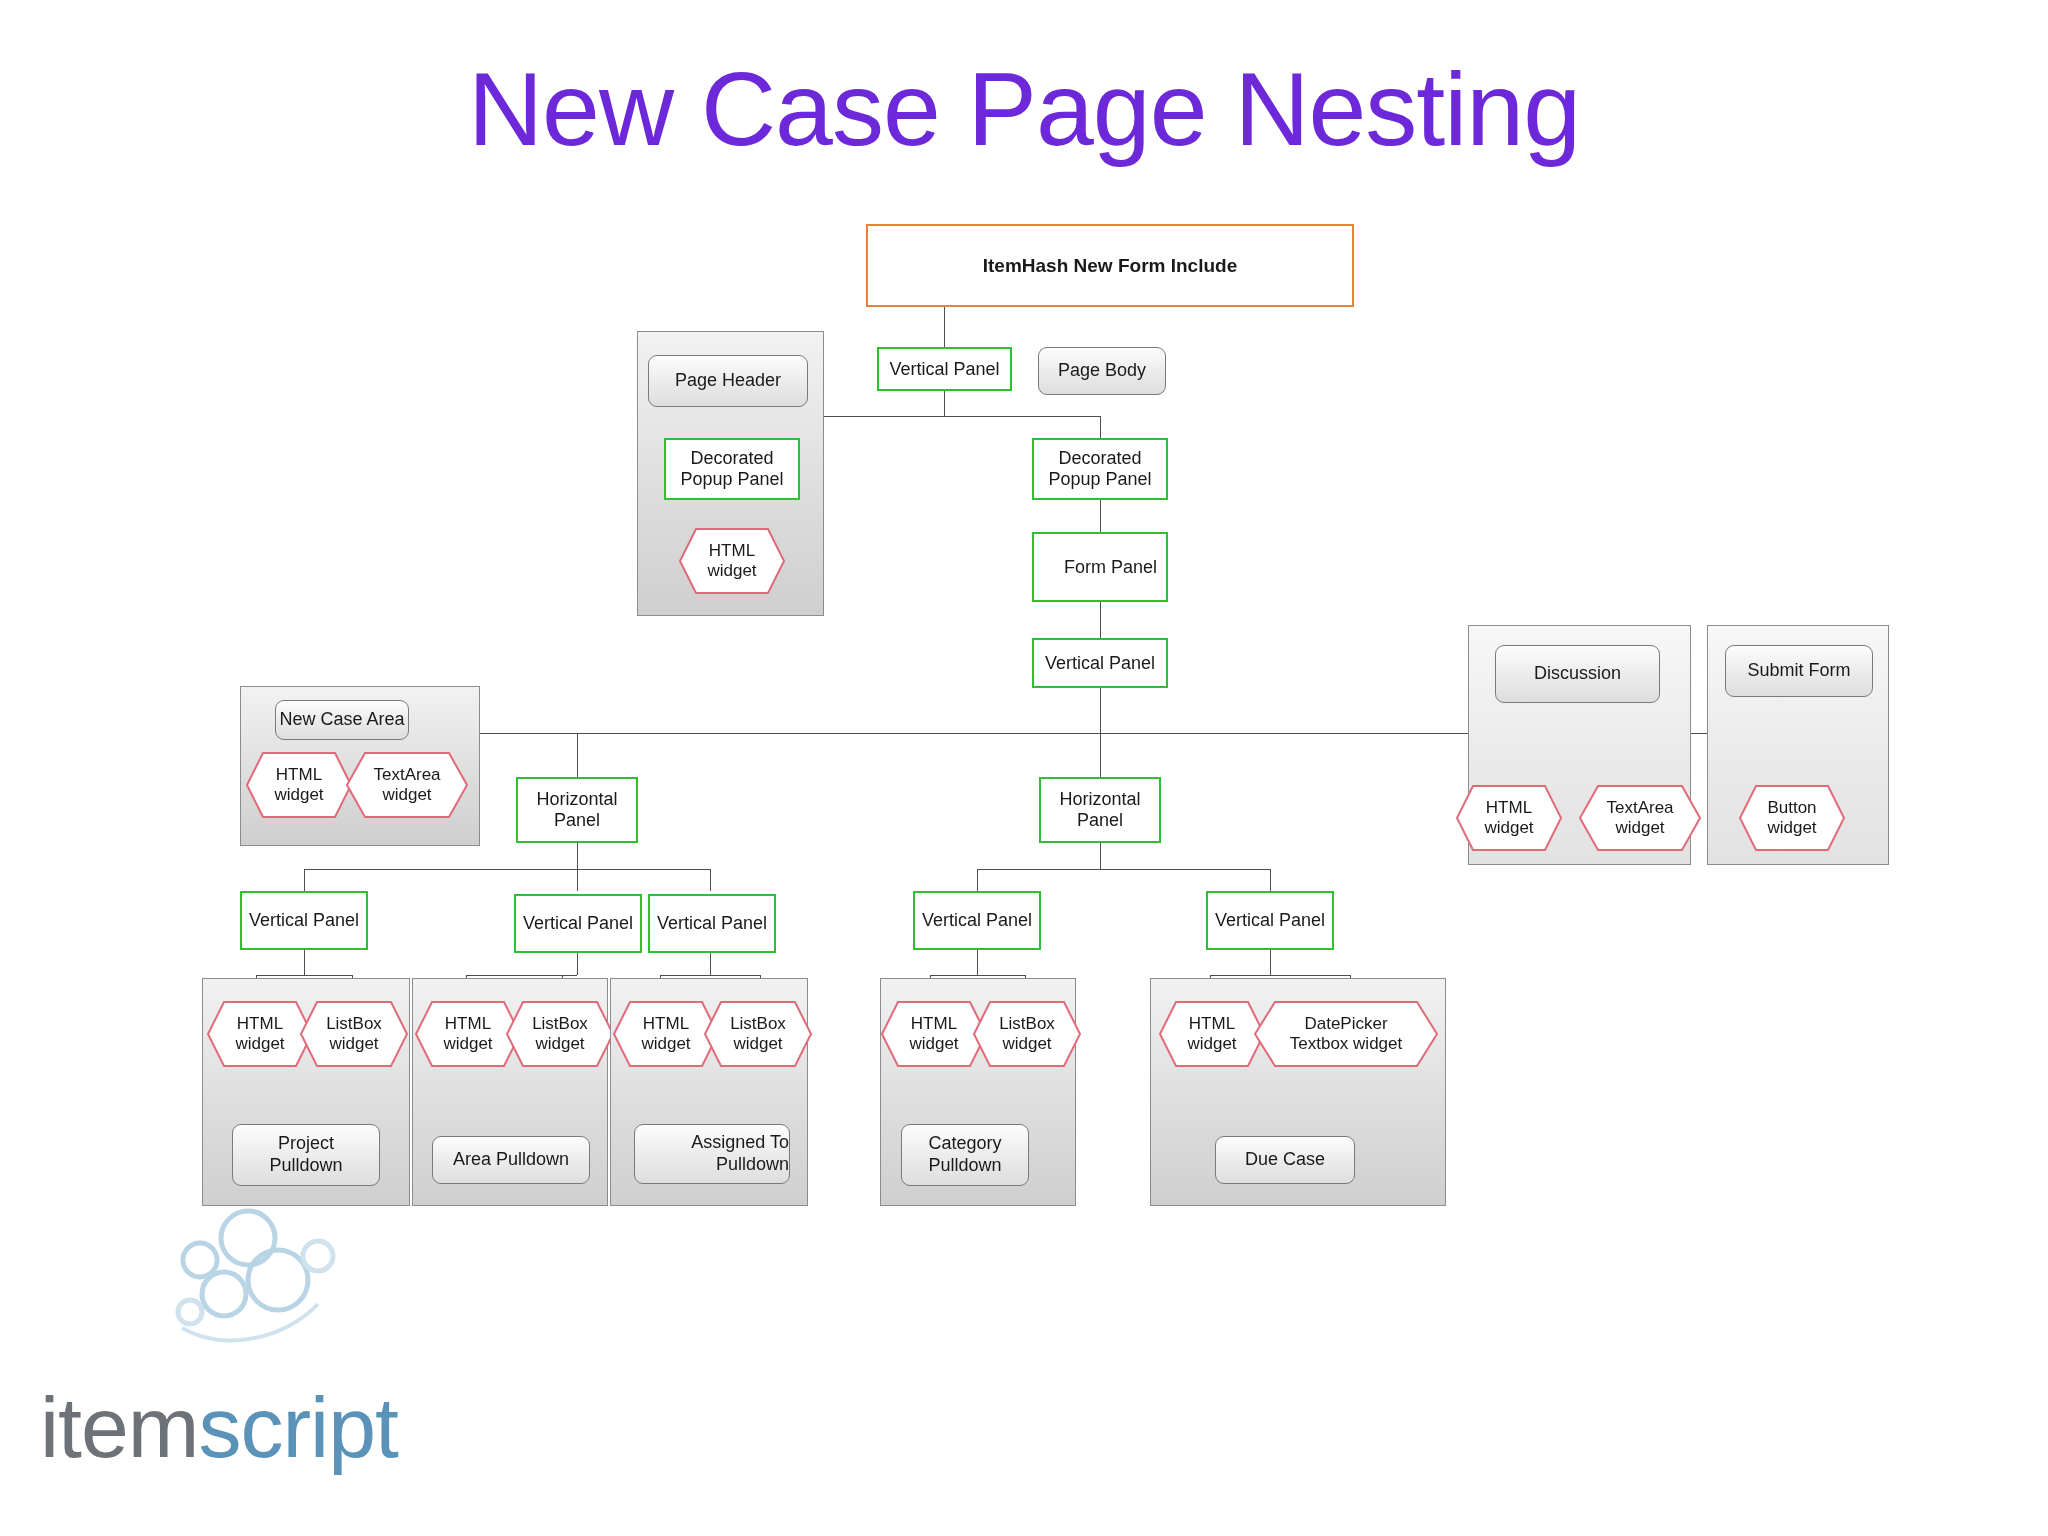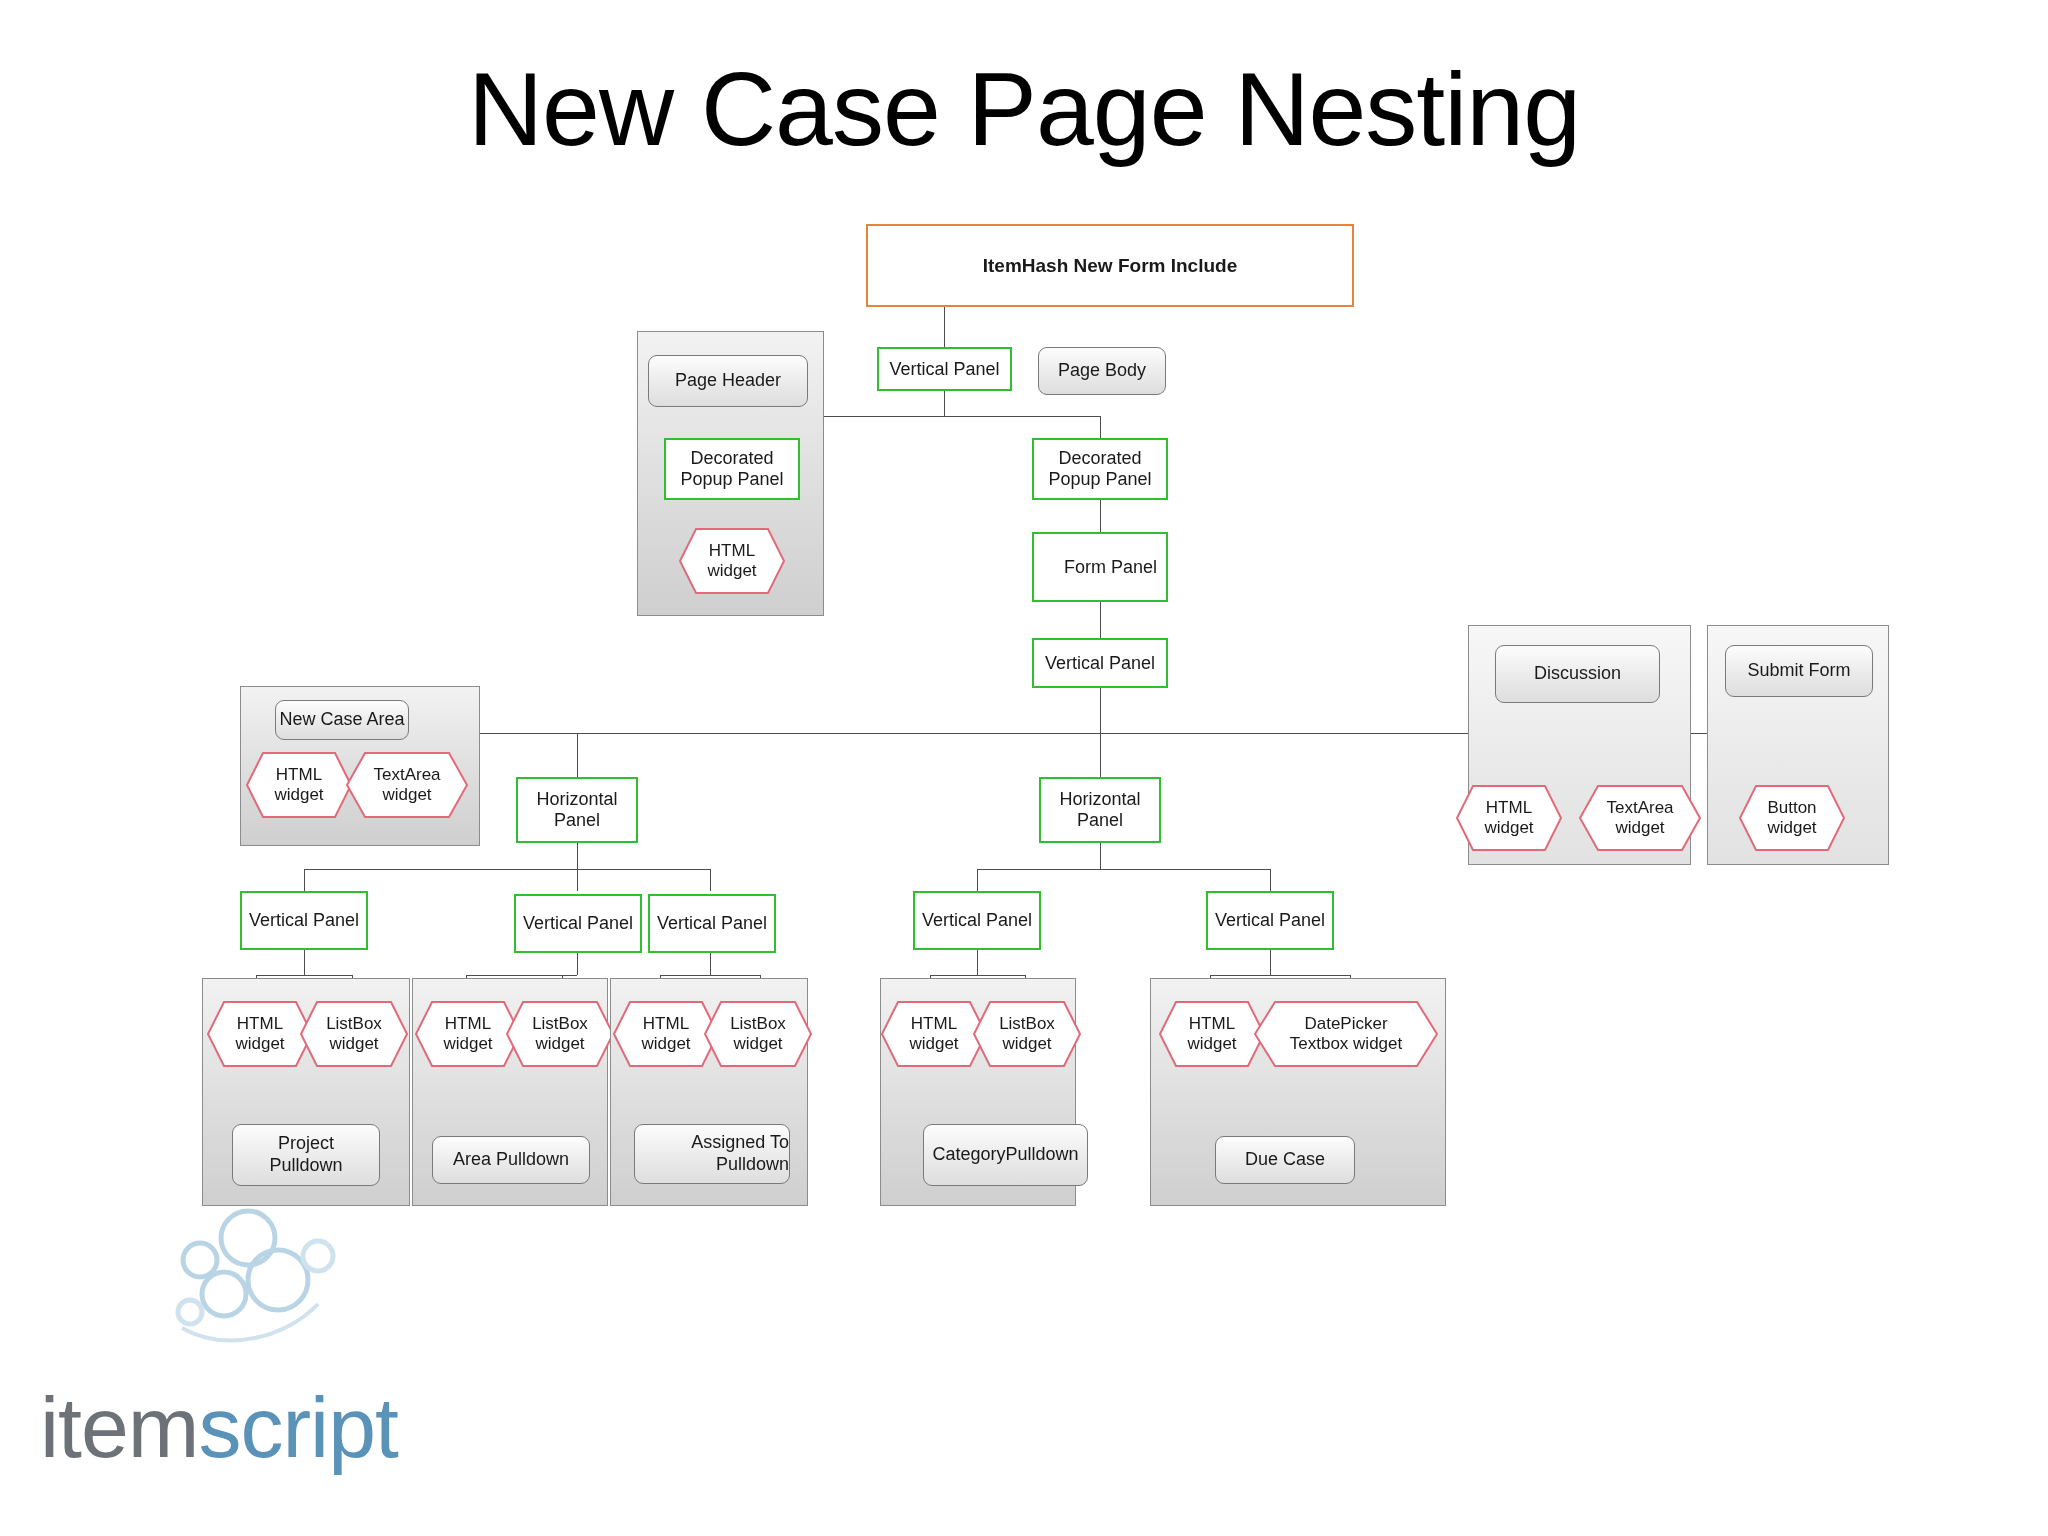--- a/index.html
+++ b/index.html
@@ -12,21 +12,21 @@
   }
   #canvas{position:absolute;left:0;top:0;width:2048px;height:1536px;}
 
   
   .page-title{
     position:absolute;
     left:0;top:52px;width:2048px;
     text-align:center;
     font-size:104px;
     font-weight:400;
-    color:#000000;
+    color:#6d28d9;
     letter-spacing:-1px;
     line-height:1.1;
   }
 
   
   .abs{position:absolute;box-sizing:border-box;}
 
   
   .grey-panel{
     background:linear-gradient(to bottom,#f2f2f2 0%,#dcdcdc 60%,#cfcfcf 100%);
@@ -377,21 +377,21 @@
       </div>
   </div>
   <div class="hexwrap" style="left:972px;top:1000px;width:110px;height:68px;">
     <svg width="110" height="68" viewBox="0 0 110 68">
         <polygon points="18,2 92,2 108,34 92,66 18,66 2,34" fill="#ffffff" stroke="#e06a7a" stroke-width="2"></polygon>
       </svg>
     <div class="hexlabel">
         <div><span>ListBox</span><br><span>widget</span></div>
       </div>
   </div>
-  <div class="abs chip" style="left:901px;top:1124px;width:165px;height:62px;flex-direction:row;margin-left:22px;">
+  <div class="abs chip" style="left:901px;top:1124px;width:128px;height:62px;flex-direction:column;">
     <span>Category</span>
     <span>Pulldown</span>
   </div>
 
   <div class="abs grey-panel" style="left:1150px;top:978px;width:296px;height:228px;"></div>
   <div class="hexwrap" style="left:1158px;top:1000px;width:108px;height:68px;">
     <svg width="108" height="68" viewBox="0 0 108 68">
         <polygon points="18,2 90,2 106,34 90,66 18,66 2,34" fill="#ffffff" stroke="#e06a7a" stroke-width="2"></polygon>
       </svg>
     <div class="hexlabel">

